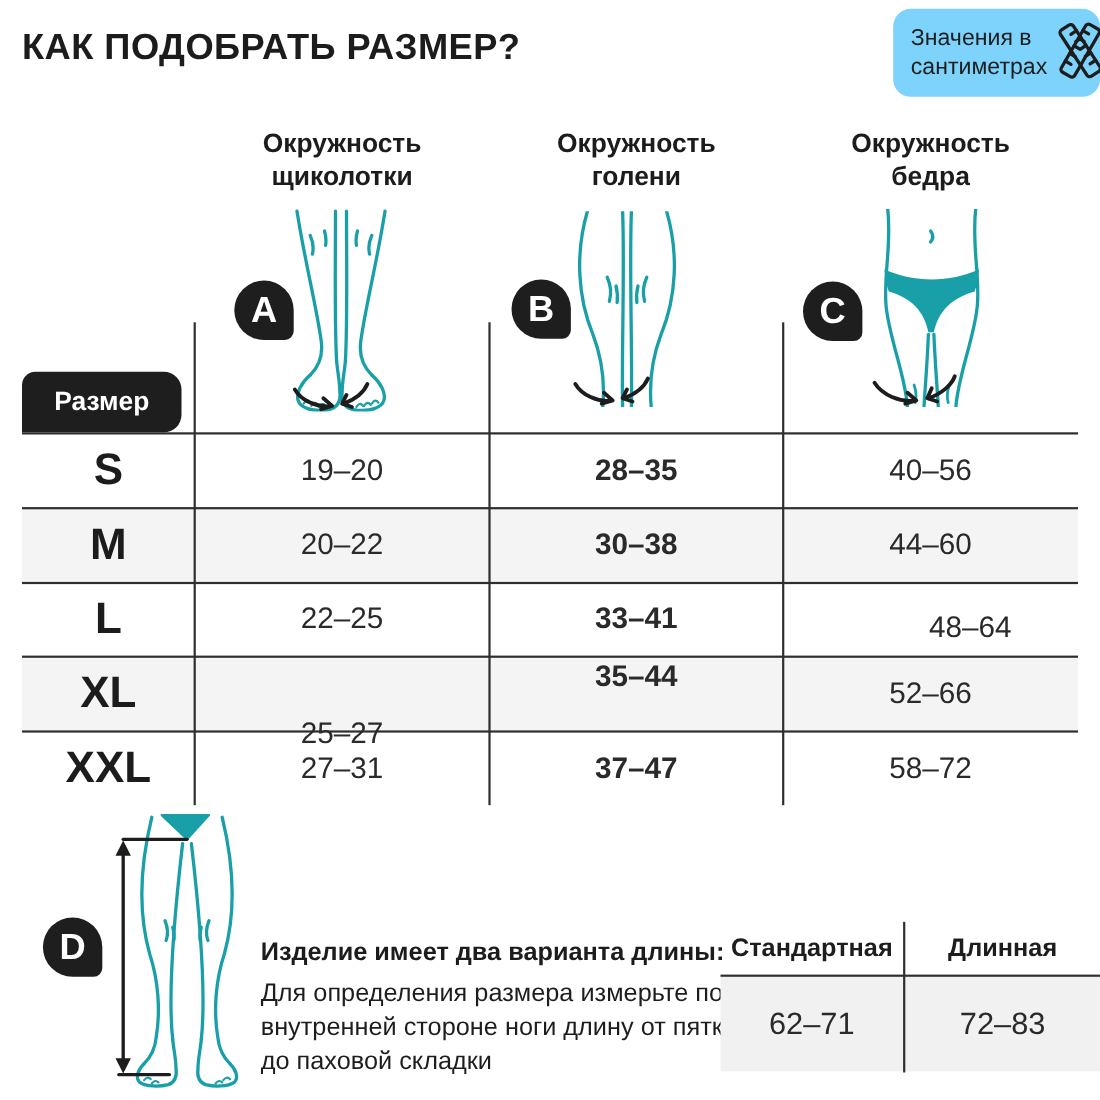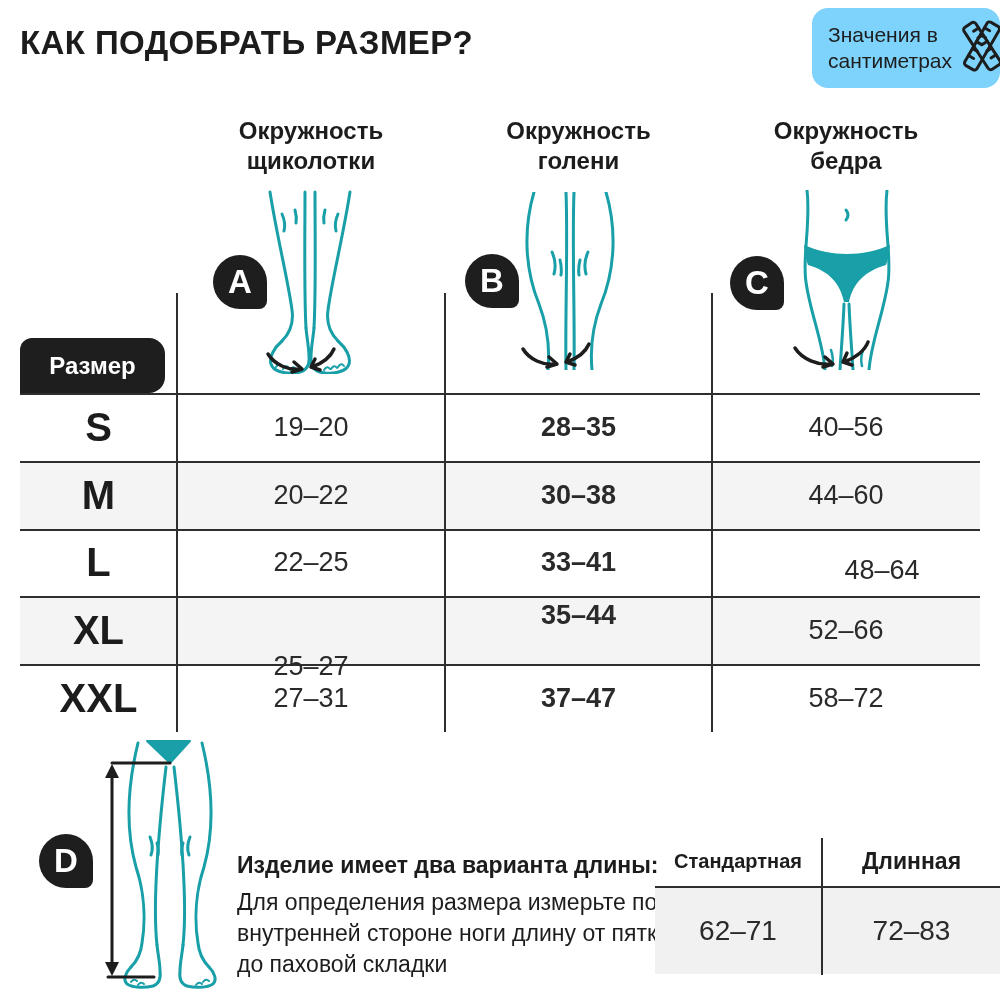--- a/index.html
+++ b/index.html
@@ -46,21 +46,21 @@
   .leg-svg{z-index:4;}
   .arrow-svg{z-index:7;}
 
   
   .length-heading{left:237px;top:852px;font-size:23px;font-weight:700;color:#1c1c1c;}
   .length-desc{left:237px;top:887px;width:440px;font-size:23px;line-height:31px;color:#1d1d1d;}
   .lt-gray{left:655px;top:888px;width:345px;height:86px;background:#f1f1f1;z-index:1;}
   .lt-hline{left:655px;top:886px;width:345px;height:2px;background:#2e2e2e;z-index:2;}
   .lt-vline{left:821px;top:838px;width:2px;height:137px;background:#2e2e2e;z-index:2;}
   .lt-cell{display:flex;align-items:center;justify-content:center;z-index:3;}
-  .lt-h0{left:655px;top:838px;width:166px;height:46px;font-size:20px;font-weight:700;}
+  .lt-h0{left:655px;top:838px;width:166px;height:46px;font-size:23px;font-weight:700;}
   .lt-h1{left:823px;top:838px;width:177px;height:46px;font-size:23px;font-weight:700;}
   .lt-v0{left:655px;top:888px;width:166px;height:86px;font-size:28px;color:#2a2a2a;}
   .lt-v1{left:823px;top:888px;width:177px;height:86px;font-size:28px;color:#2a2a2a;}
 </style>
 </head>
 <body>
 
 <div class="canvas">
 
   <div class="abs page-title">КАК ПОДОБРАТЬ РАЗМЕР?</div>

